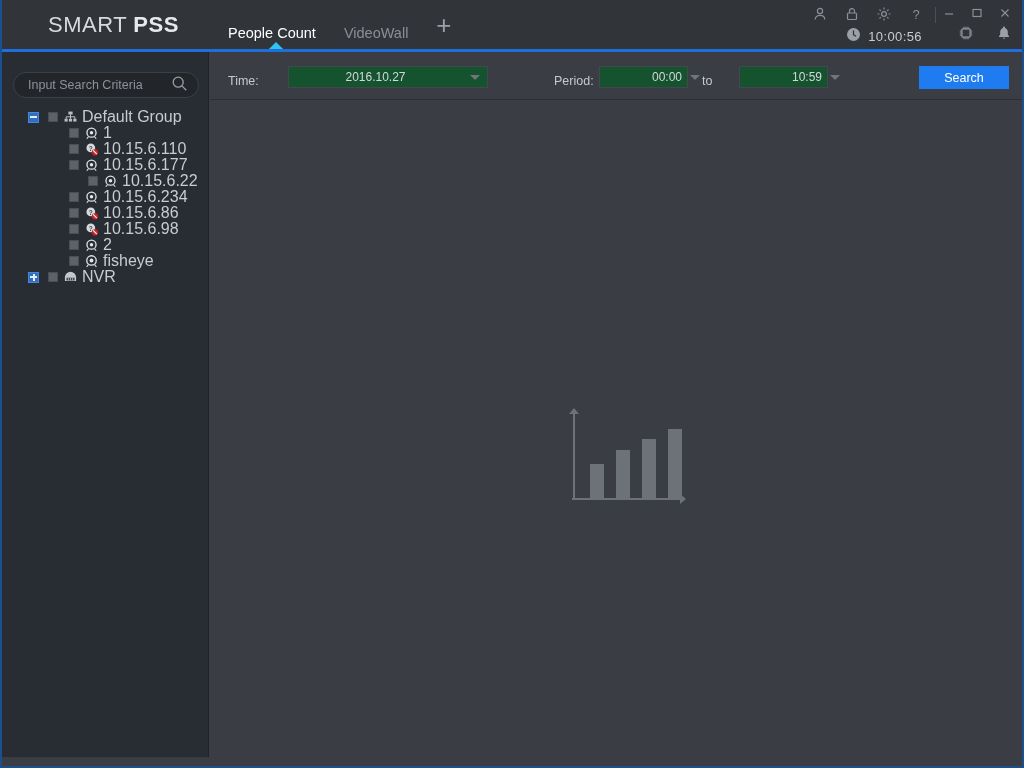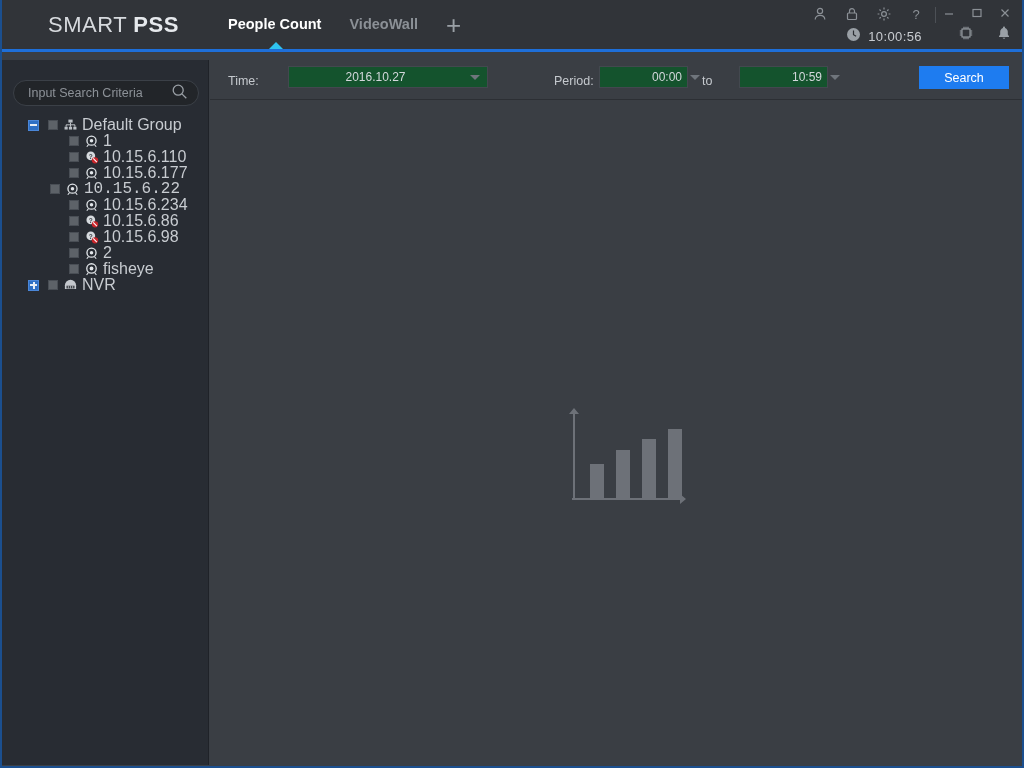--- a/index.html
+++ b/index.html
@@ -28,22 +28,22 @@
   }
   .logo {
     position: absolute; left: 14px; top: 12px;
     font-size: 22px; color: #d7dade; letter-spacing: .5px;
     white-space: nowrap;
     margin-left: 32px;
   }
   .logo .bold { font-weight: bold; color: #e6e9ed; }
   .tabs { position: absolute; left: 212px; top: 0; height: 49px; display: flex; align-items: center; }
   .tab {
-    font-size: 14.5px; font-weight: bold; color: #8b9096;
-    padding: 0 14px; height: 49px; line-height: 49px; cursor: default; white-space: nowrap;
+    font-size: 14.5px; font-weight: normal; color: #8b9096;
+    padding: 9px 14px; height: 49px; line-height: 49px; cursor: default; white-space: nowrap;
   }
   .tab.active { color: #ffffff; }
   .tab-caret {
     position: absolute; left: 267px; bottom: 0;
     width: 0; height: 0; border-left: 7px solid transparent;
     border-right: 7px solid transparent; border-bottom: 7px solid #2fc3f0;
   }
   .tab-add {
     font-size: 26px; color: #9aa0a6; padding: 0 14px; line-height: 46px;
     font-weight: 300; cursor: default;
@@ -51,21 +51,21 @@
   .sys-icons { position: absolute; right: 98px; top: 6px; display: flex; gap: 16px; align-items: center; }
   .sys-icons svg { display: block; }
   .win-sep { position: absolute; right: 86px; top: 7px; width: 1px; height: 16px; background: #4c5056; }
   .win-btns { position: absolute; right: 10px; top: 6px; display: flex; gap: 14px; align-items: center; }
   .clockrow { position: absolute; right: 100px; top: 27px; display: flex; align-items: center; gap: 7px; }
   .clock-time { font-size: 13px; color: #c9ccd1; letter-spacing: .4px; }
   .rightrow { position: absolute; right: 10px; top: 25px; display: flex; align-items: center; gap: 22px; }
 
   
   .sidebar {
-    position: absolute; left: 0; top: 60px; width: 207px; height: 705px;
+    position: absolute; left: 0; top: 52px; width: 207px; height: 705px;
     background: #282c33;
     border-right: 1px solid #1f2228;
   }
   .searchbox {
     position: absolute; left: 11px; top: 20px; width: 186px; height: 26px;
     background: #222529; border: 1px solid #3b4047; border-radius: 13px;
     display: flex; align-items: center; padding: 0 10px 0 14px;
   }
   .searchbox .ph { flex: 1; font-size: 12.5px; color: #8d9298; white-space: nowrap; }
   .tree { position: absolute; left: 0; top: 57px; width: 207px; }
@@ -248,21 +248,21 @@
         </div>
         <div class="node lvl1" style="position: relative; padding-left: 67px;">
           <span class="cb"></span>
           <svg class="nicon" viewBox="0 0 16 16" width="15" height="14">
             <circle cx="8" cy="7.6" r="5.2" fill="none" stroke="#e2e6ea" stroke-width="1.5"></circle>
             <circle cx="8" cy="7.6" r="2" fill="#e2e6ea"></circle>
             <path d="M4.6 12.2L2.6 14.6M11.4 12.2l2 2.4" stroke="#e2e6ea" stroke-width="1.2" fill="none"></path>
           </svg>
           <span class="nlabel">10.15.6.177</span>
         </div>
-        <div class="node lvl1" style="position: relative; padding-left: 48px; font-family: Liberation Mono, monospace;">
+        <div class="node lvl1" style="position: relative; padding-left: 86px;">
           <span class="cb"></span>
           <svg class="nicon" viewBox="0 0 16 16" width="15" height="14">
             <circle cx="8" cy="7.6" r="5.2" fill="none" stroke="#e2e6ea" stroke-width="1.5"></circle>
             <circle cx="8" cy="7.6" r="2" fill="#e2e6ea"></circle>
             <path d="M4.6 12.2L2.6 14.6M11.4 12.2l2 2.4" stroke="#e2e6ea" stroke-width="1.2" fill="none"></path>
           </svg>
           <span class="nlabel">10.15.6.22</span>
         </div>
         <div class="node lvl1" style="position: relative; padding-left: 67px;">
           <span class="cb"></span>

